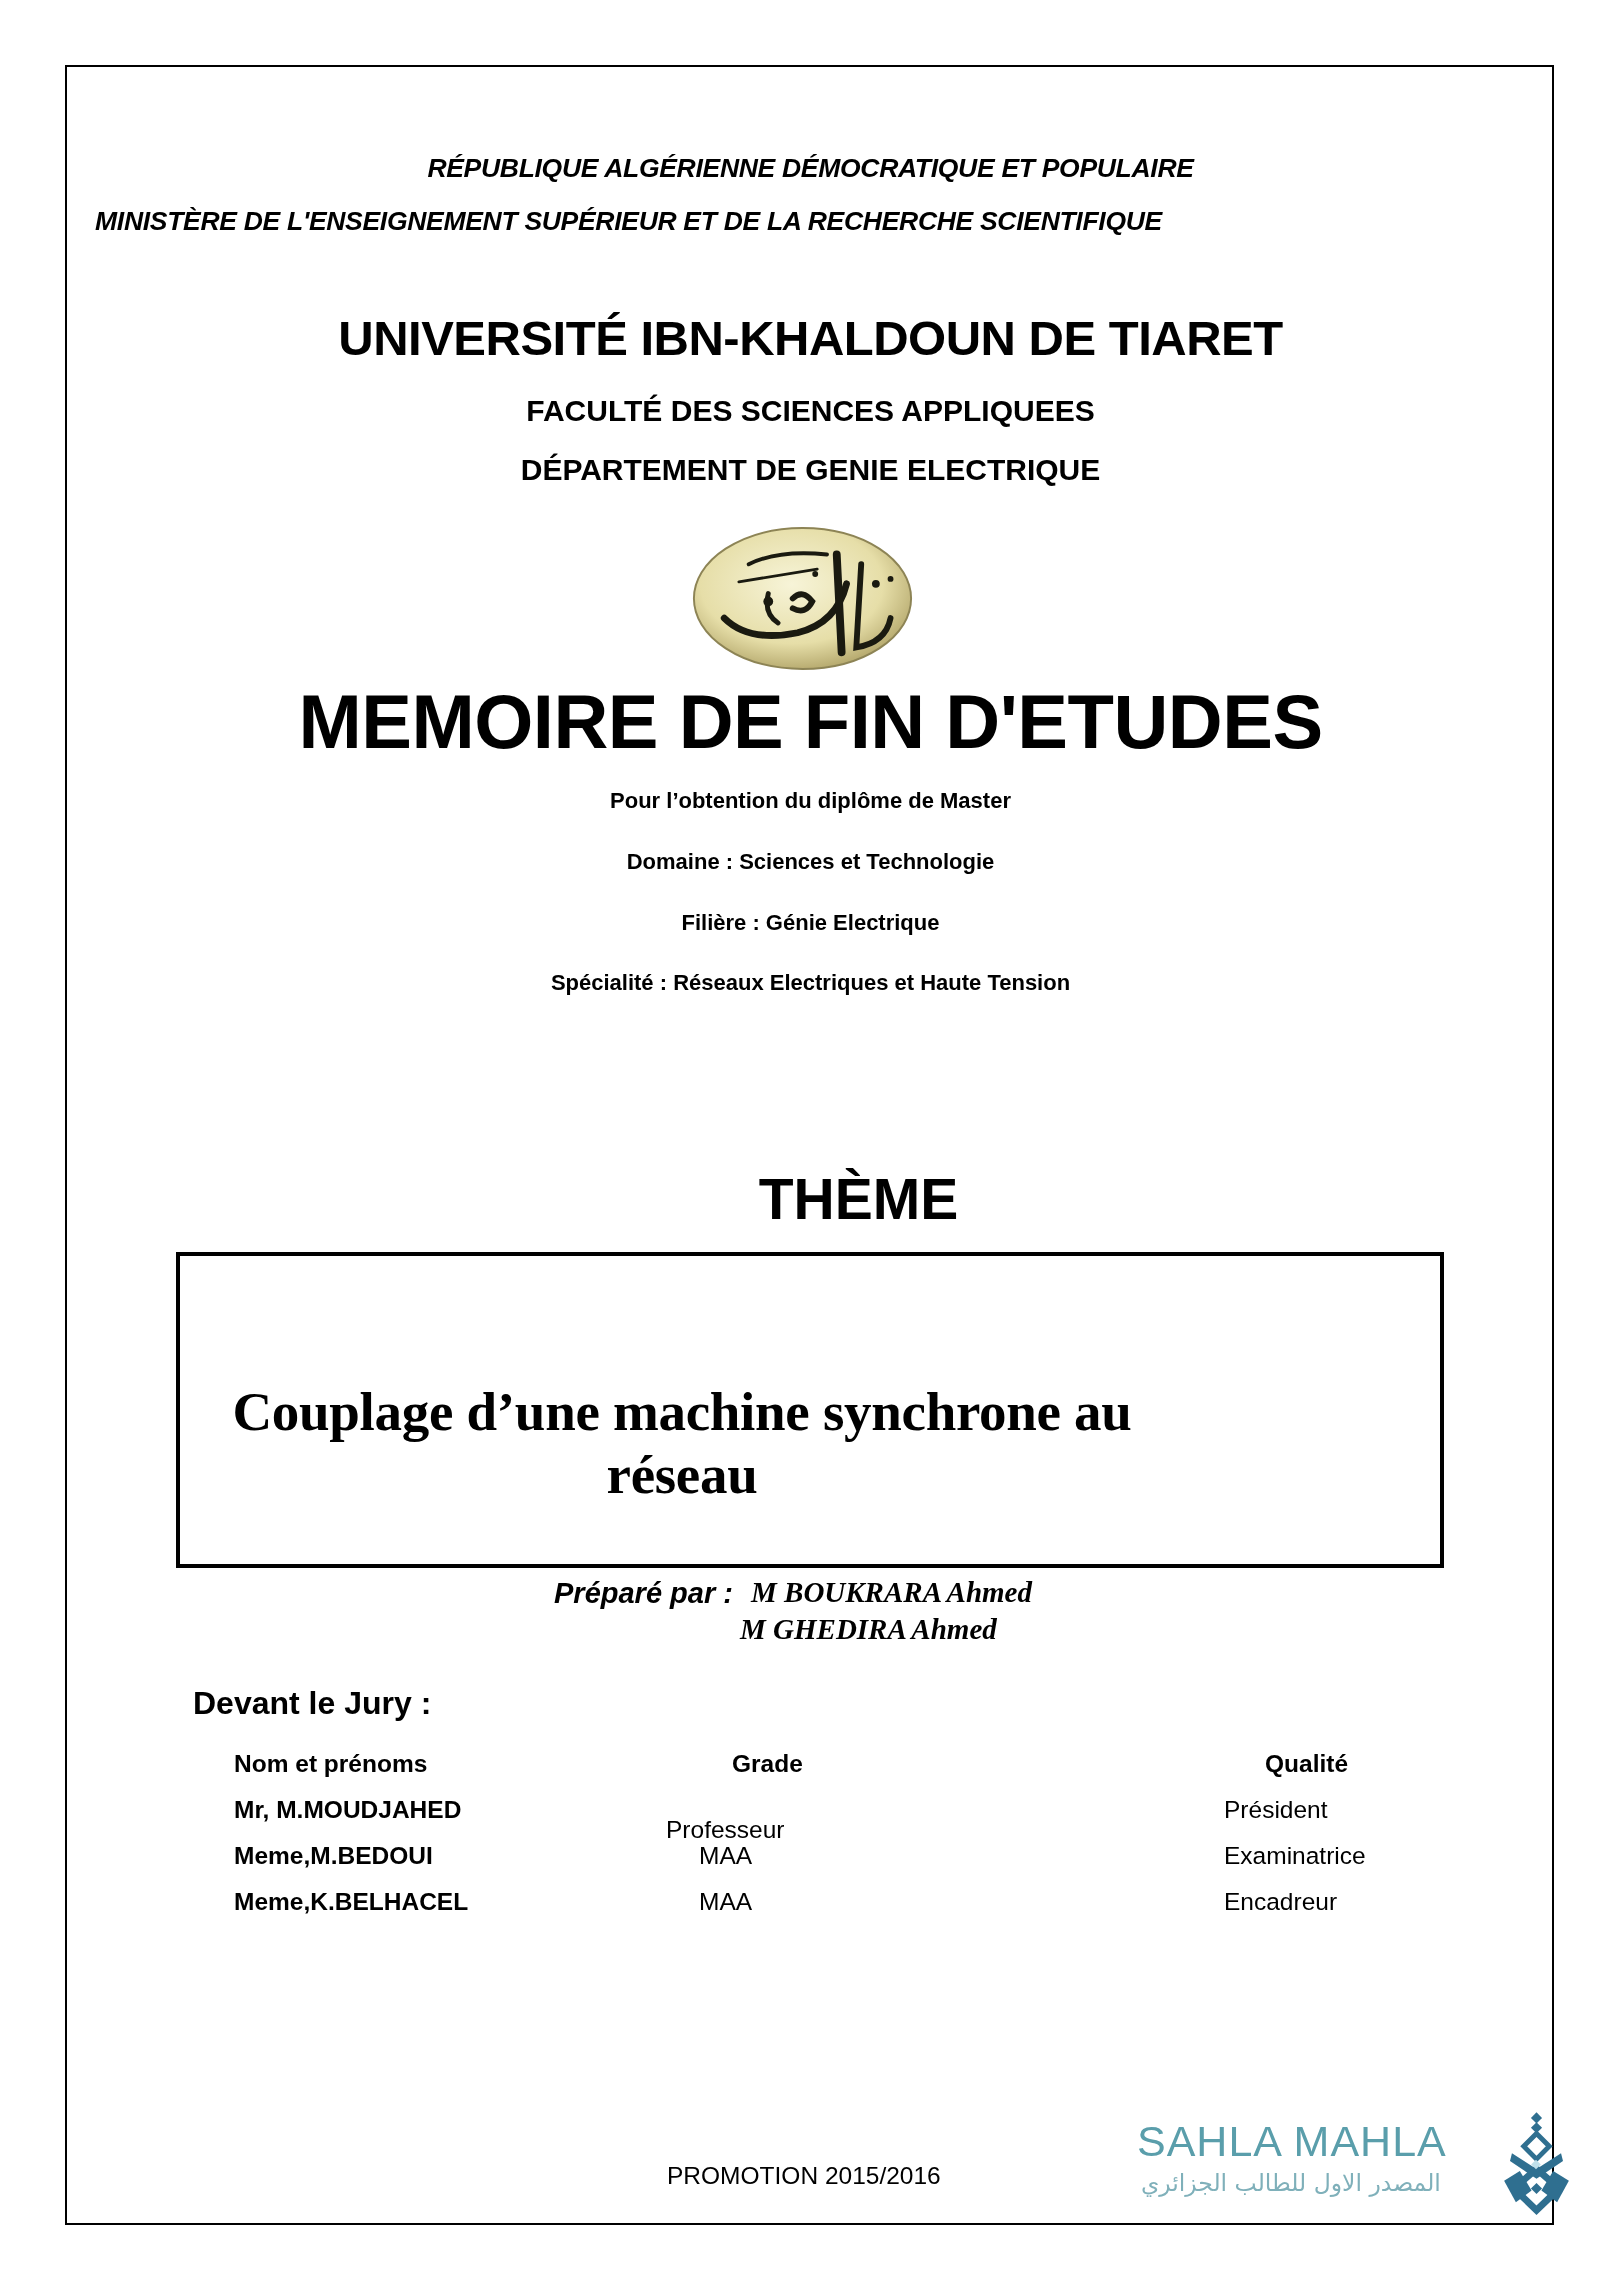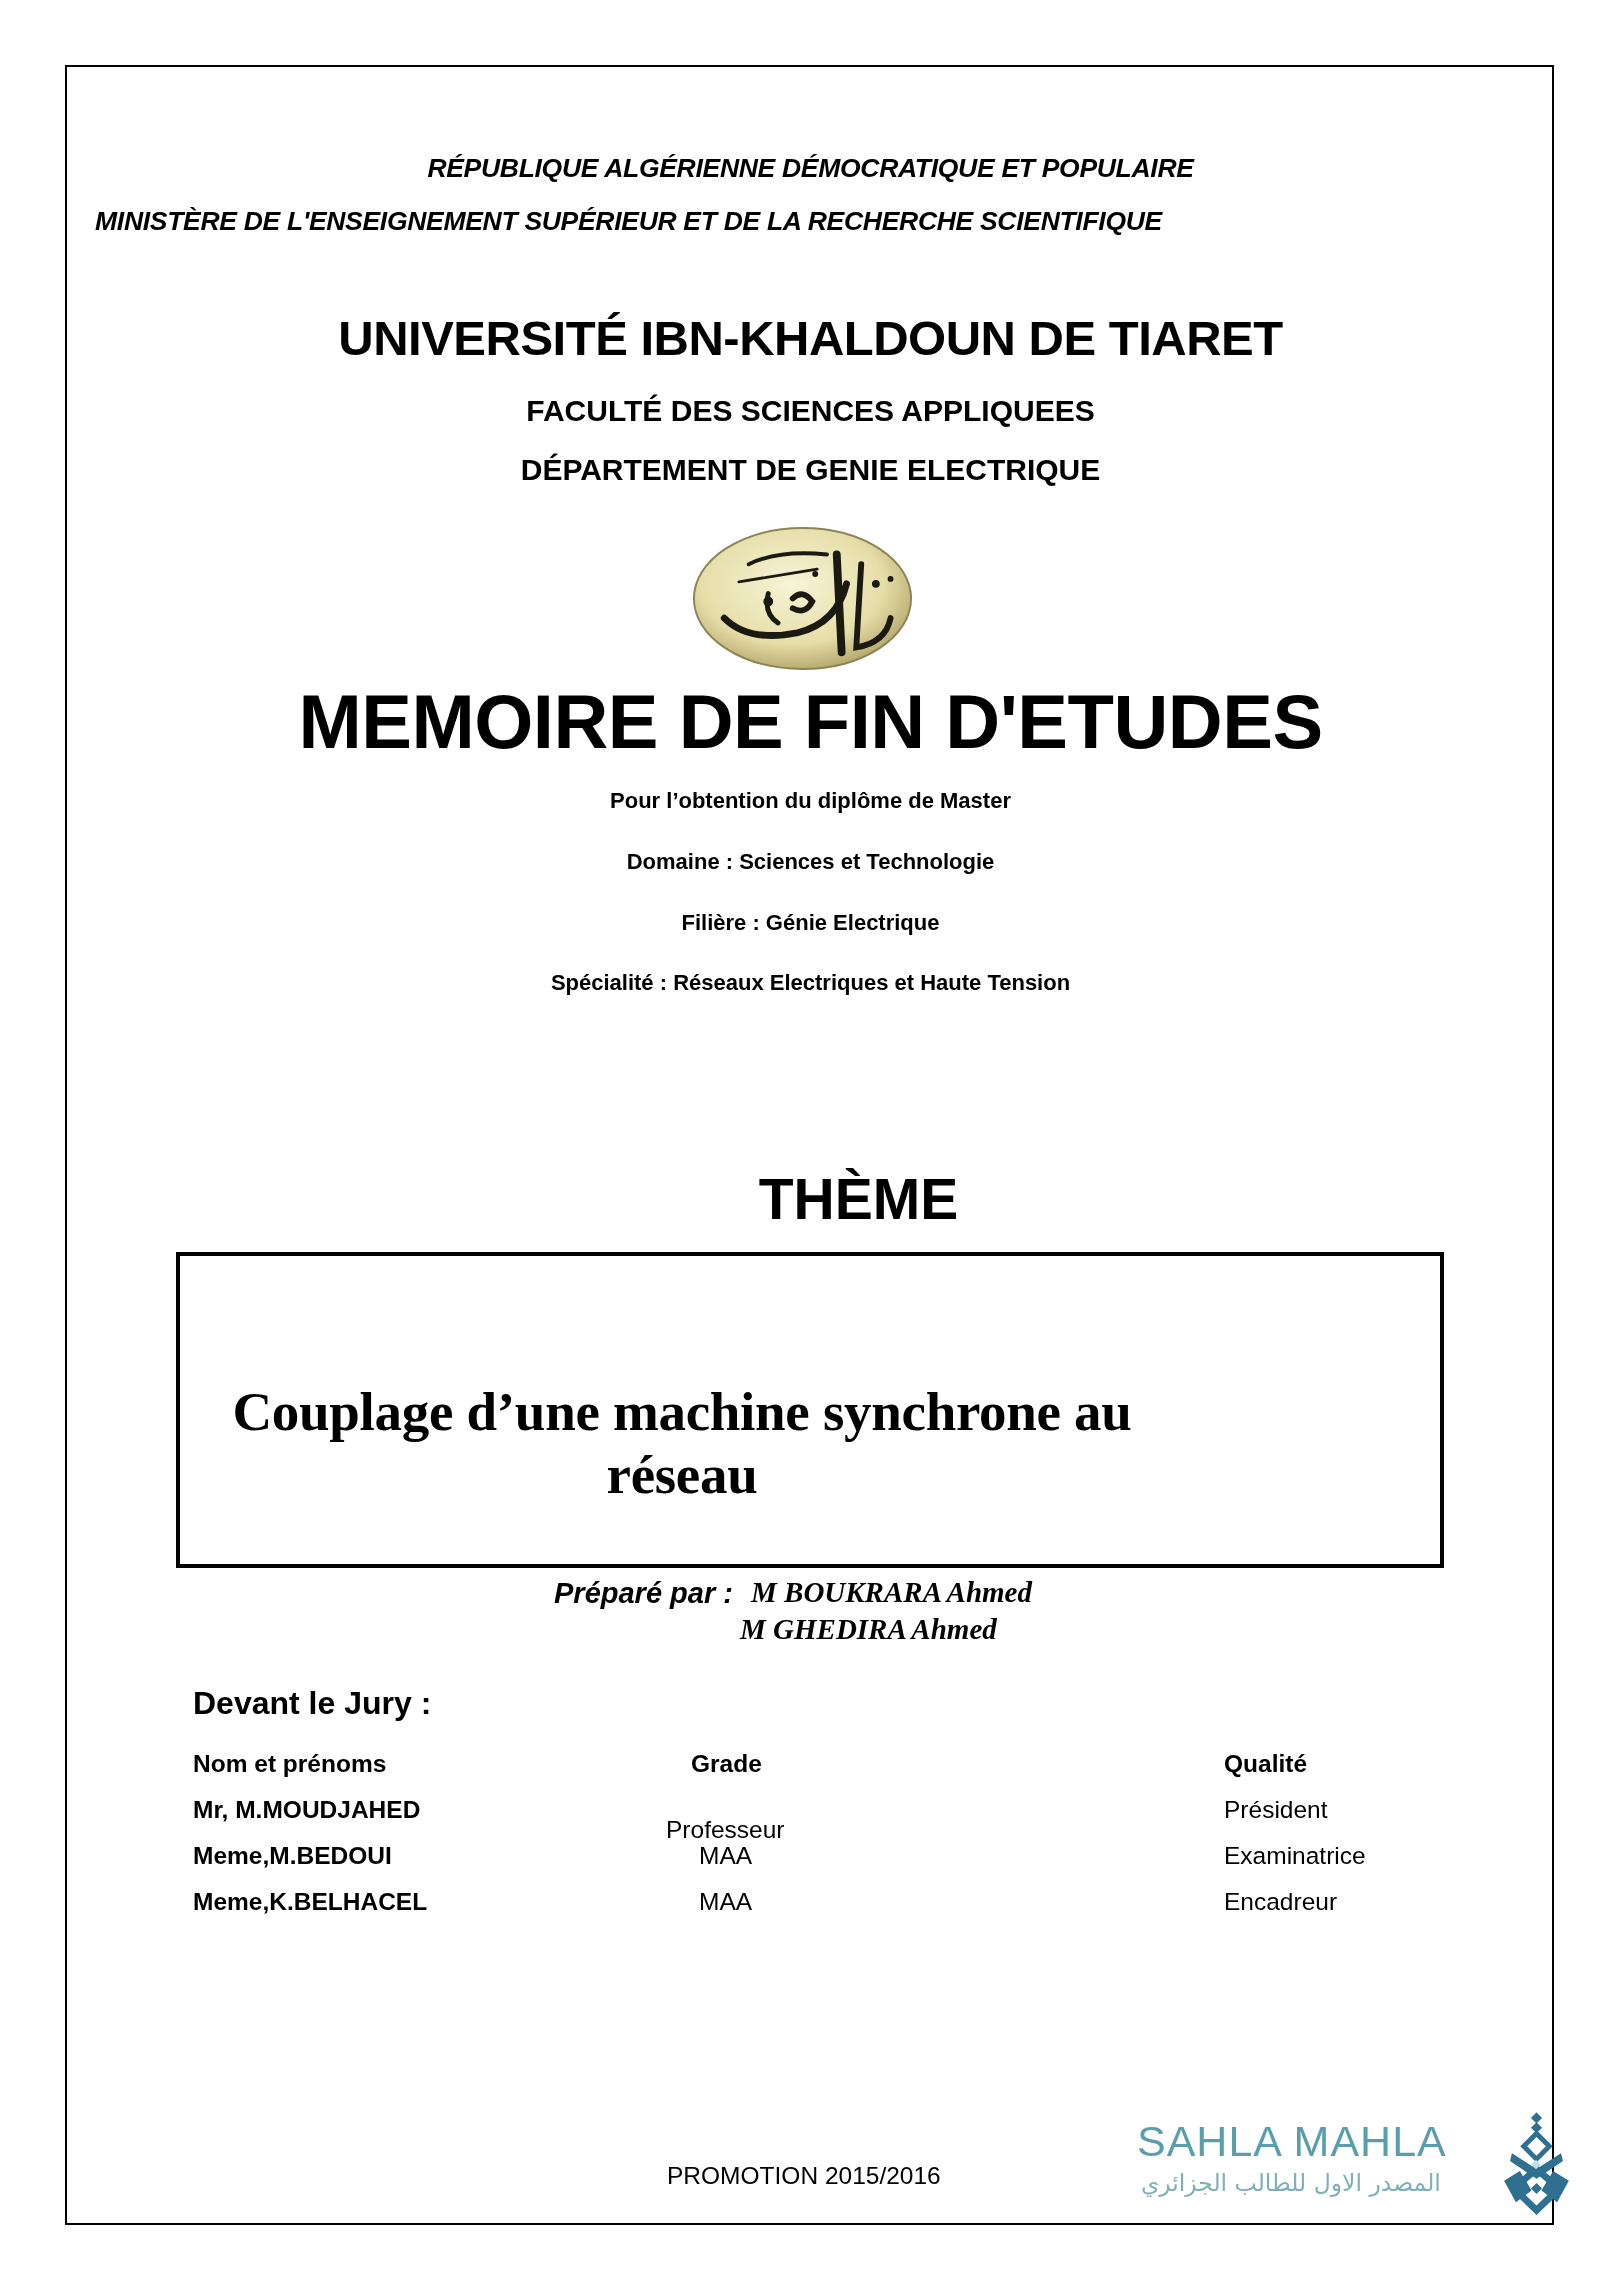--- a/index.html
+++ b/index.html
@@ -17,21 +17,21 @@
     .info { font-weight: bold; font-size: 22px; }
     .theme-label { font-weight: bold; font-size: 57px; }
     .theme-box { left: 176px; top: 1252px; width: 1268px; height: 316px;
                  border: 4.9px solid #000; box-sizing: border-box; }
     .theme-title { left: 176px; width: 1012px; top: 1380px; text-align: center;
                    font-family: "Liberation Serif", serif; font-weight: bold; font-size: 55px; letter-spacing: -0.3px; }
     .prep-label { font-weight: bold; font-style: italic; font-size: 29px; }
     .prep-name { font-family: "Liberation Serif", serif; font-weight: bold; font-style: italic; font-size: 29px; }
     .jury-title { left: 193px; top: 1685px; font-weight: bold; font-size: 32px; }
     .jt { font-size: 24.5px; }
-    .jt.b { font-weight: bold; }
+    .jt.b { font-weight: bold; margin-left: 41px; }
     .promo { font-size: 24.5px; }
     .sm-logo { left: 1137px; top: 2112px; width: 431px; height: 108px; }
     .sm-text { position: absolute; left: 0; top: 4.9px; font-size: 43px; color: #5a9eab; letter-spacing: 1px; }
     .sm-arabic { position: absolute; left: 3.9px; top: 57px; font-family: "DejaVu Sans", sans-serif; font-size: 23.5px; color: #7fb0ba; direction: rtl; }
     .sm-icon { position: absolute; left: 365px; top: 0px; width: 69px; height: 106px; }
   </style>
 </head>
 <body>
 
 <div class="page-border"></div>

